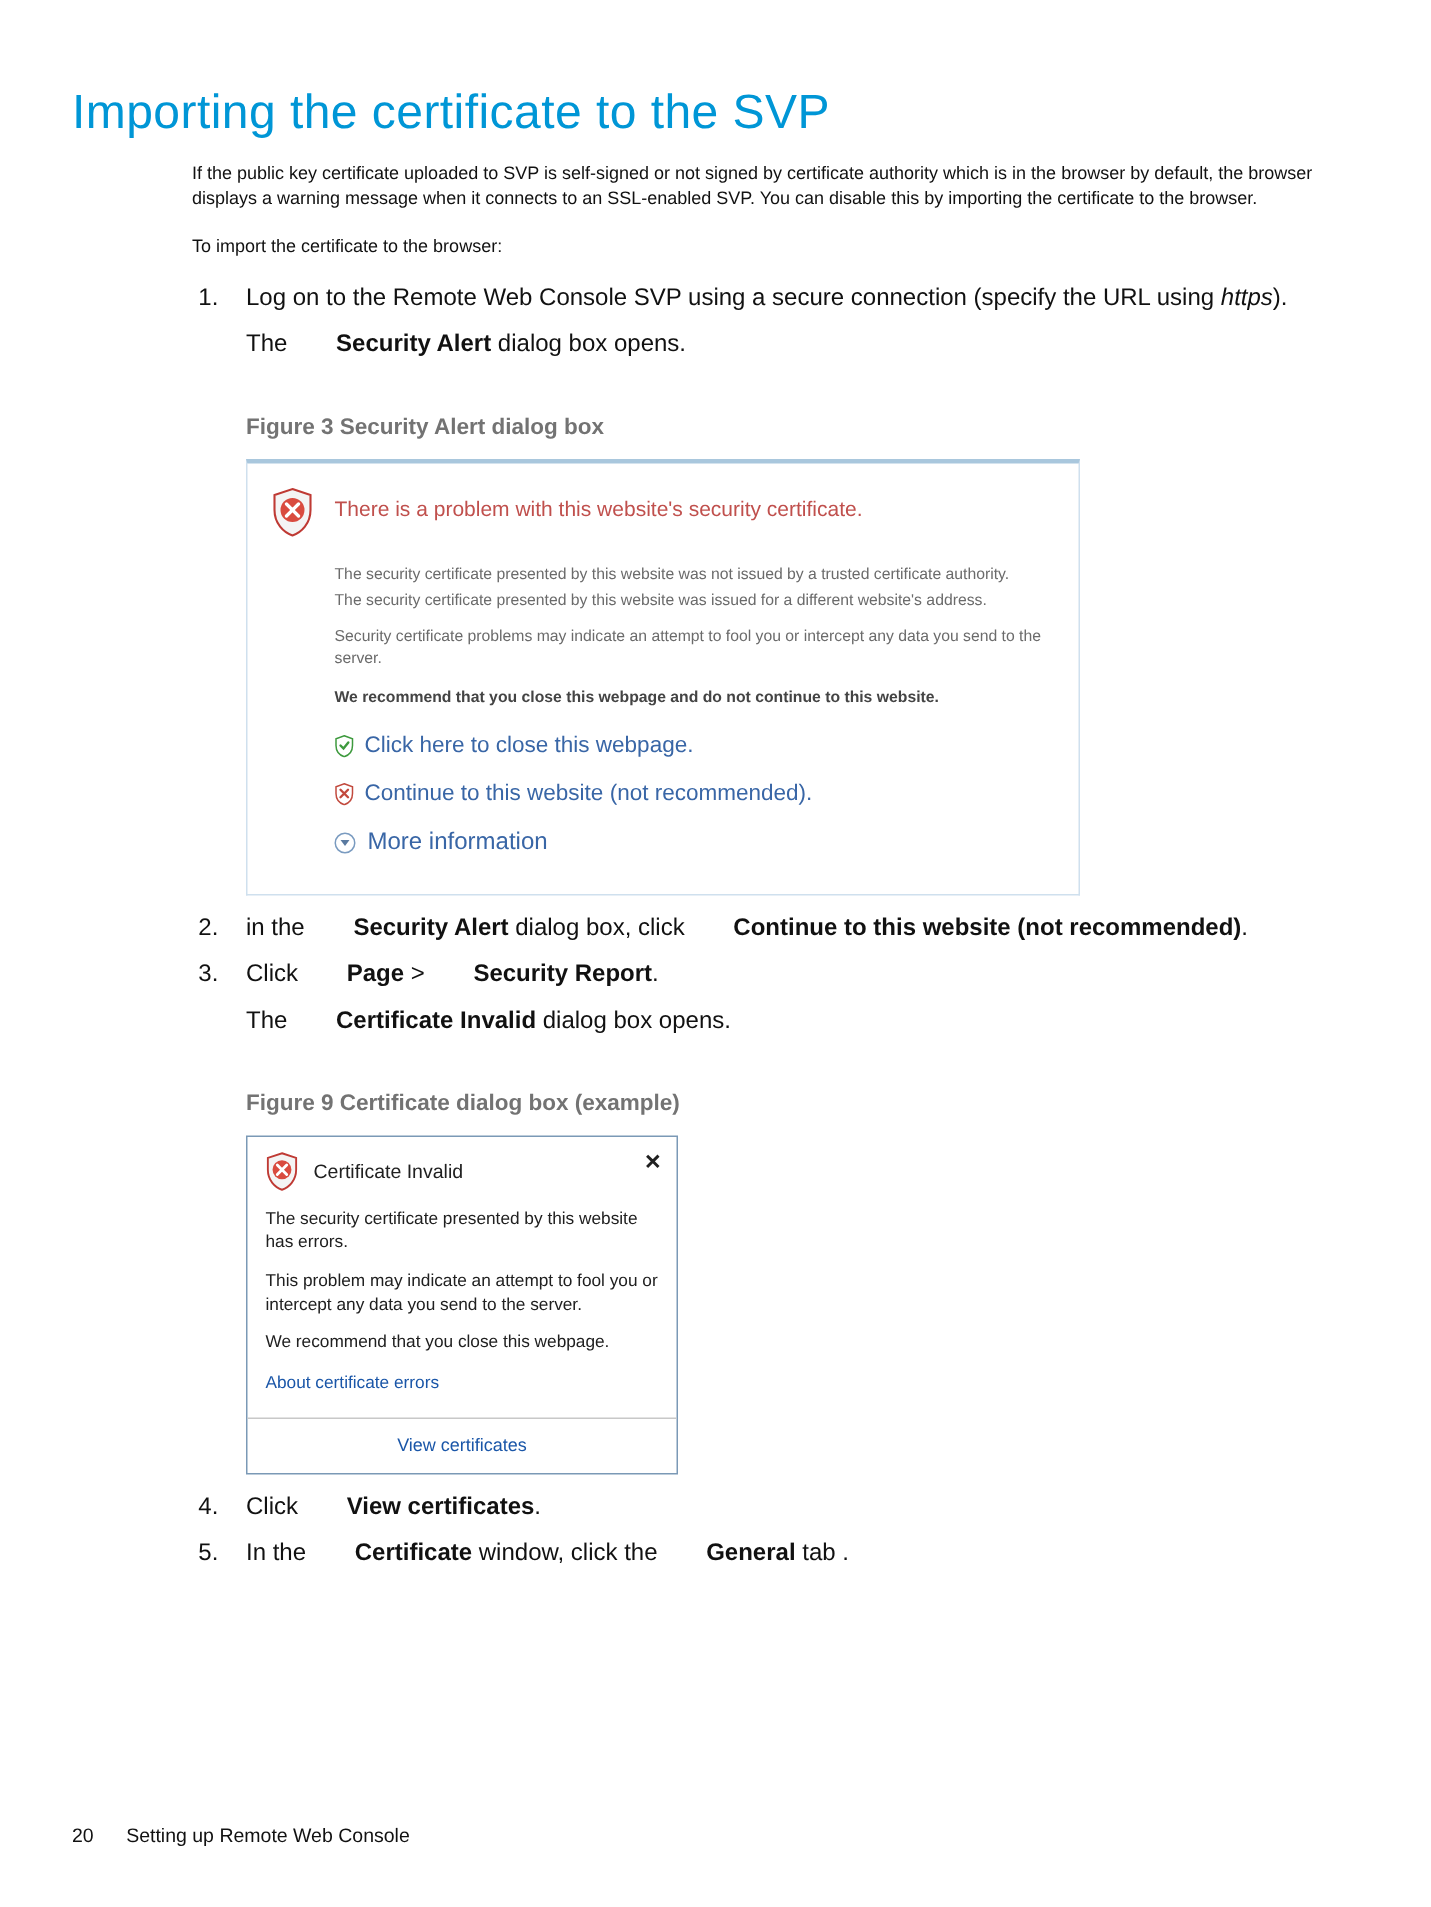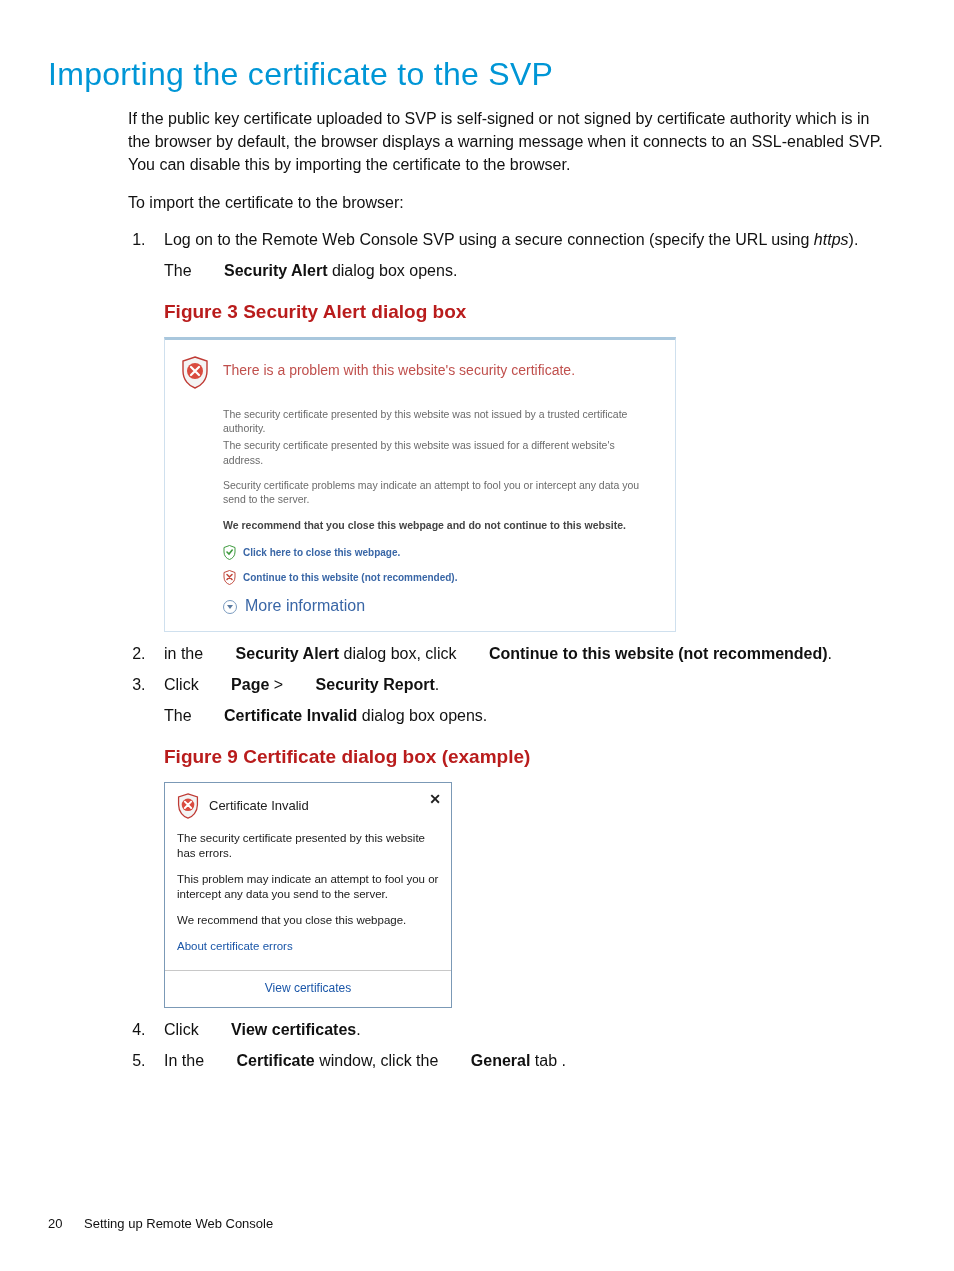--- a/index.html
+++ b/index.html
@@ -18,54 +18,54 @@
     font-size: 32px;
     font-weight: 400;
     margin: 0 0 14px 0;
     letter-spacing: 0.3px;
   }
   .body-block {
     margin-left: 80px;
     margin-right: 10px;
   }
   .para {
-    font-size: 16px;
+    font-size: 12px;
     line-height: 1.45;
     margin: 0 0 14px 0;
   }
   ol.steps {
     margin: 0 0 10px 0;
     padding-left: 22px;
     font-size: 16px;
     line-height: 1.55;
   }
   ol.steps > li {
     padding-left: 14px;
     margin-bottom: 6px;
   }
   .sub {
     margin-top: 6px;
     margin-bottom: 8px;
   }
   .italic { font-style: italic; }
   .bold { font-weight: bold; margin-left: 28px; }
   .figure-caption {
-    color: #b91c1c;
+    color: #737373;
     font-weight: bold;
-    font-size: 19px;
-    margin: 14px 0 10px 0;
+    font-size: 15px;
+    margin: 30px 0 10px 0;
   }
 
   
   .sec-alert {
-    width: 512px;
+    width: 556px;
     border: 1px solid #cfe0ee;
     border-top: 3px solid #a9c7dd;
     background: #fff;
-    padding: 16px 20px 12px 16px;
+    padding: 16px 20px 22px 16px;
     font-family: "Segoe UI", Tahoma, sans-serif;
   }
   .sec-alert .row {
     display: flex;
     align-items: flex-start;
   }
   .sec-alert .icon-col {
     width: 42px;
     flex: 0 0 42px;
   }
@@ -93,23 +93,22 @@
     font-weight: bold;
     color: #444;
     margin-top: 4px;
     margin-bottom: 12px;
   }
   .sec-alert .link-row {
     margin-left: 42px;
     display: flex;
     align-items: center;
     gap: 7px;
-    font-size: 10px;
+    font-size: 15px;
     margin-bottom: 9px;
-    font-weight: bold;
   }
   .sec-alert .link-row .lnk { color: #3966a6; cursor: pointer; }
   .sec-alert .info-row {
     margin-left: 42px;
     display: flex;
     align-items: center;
     gap: 8px;
     font-size: 16px;
     color: #3966a6;
     cursor: pointer;

